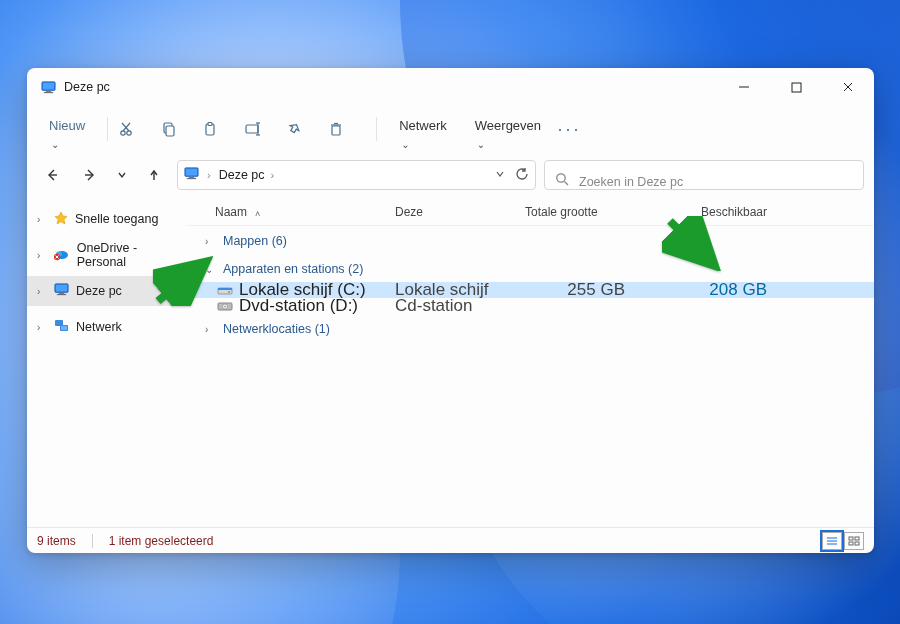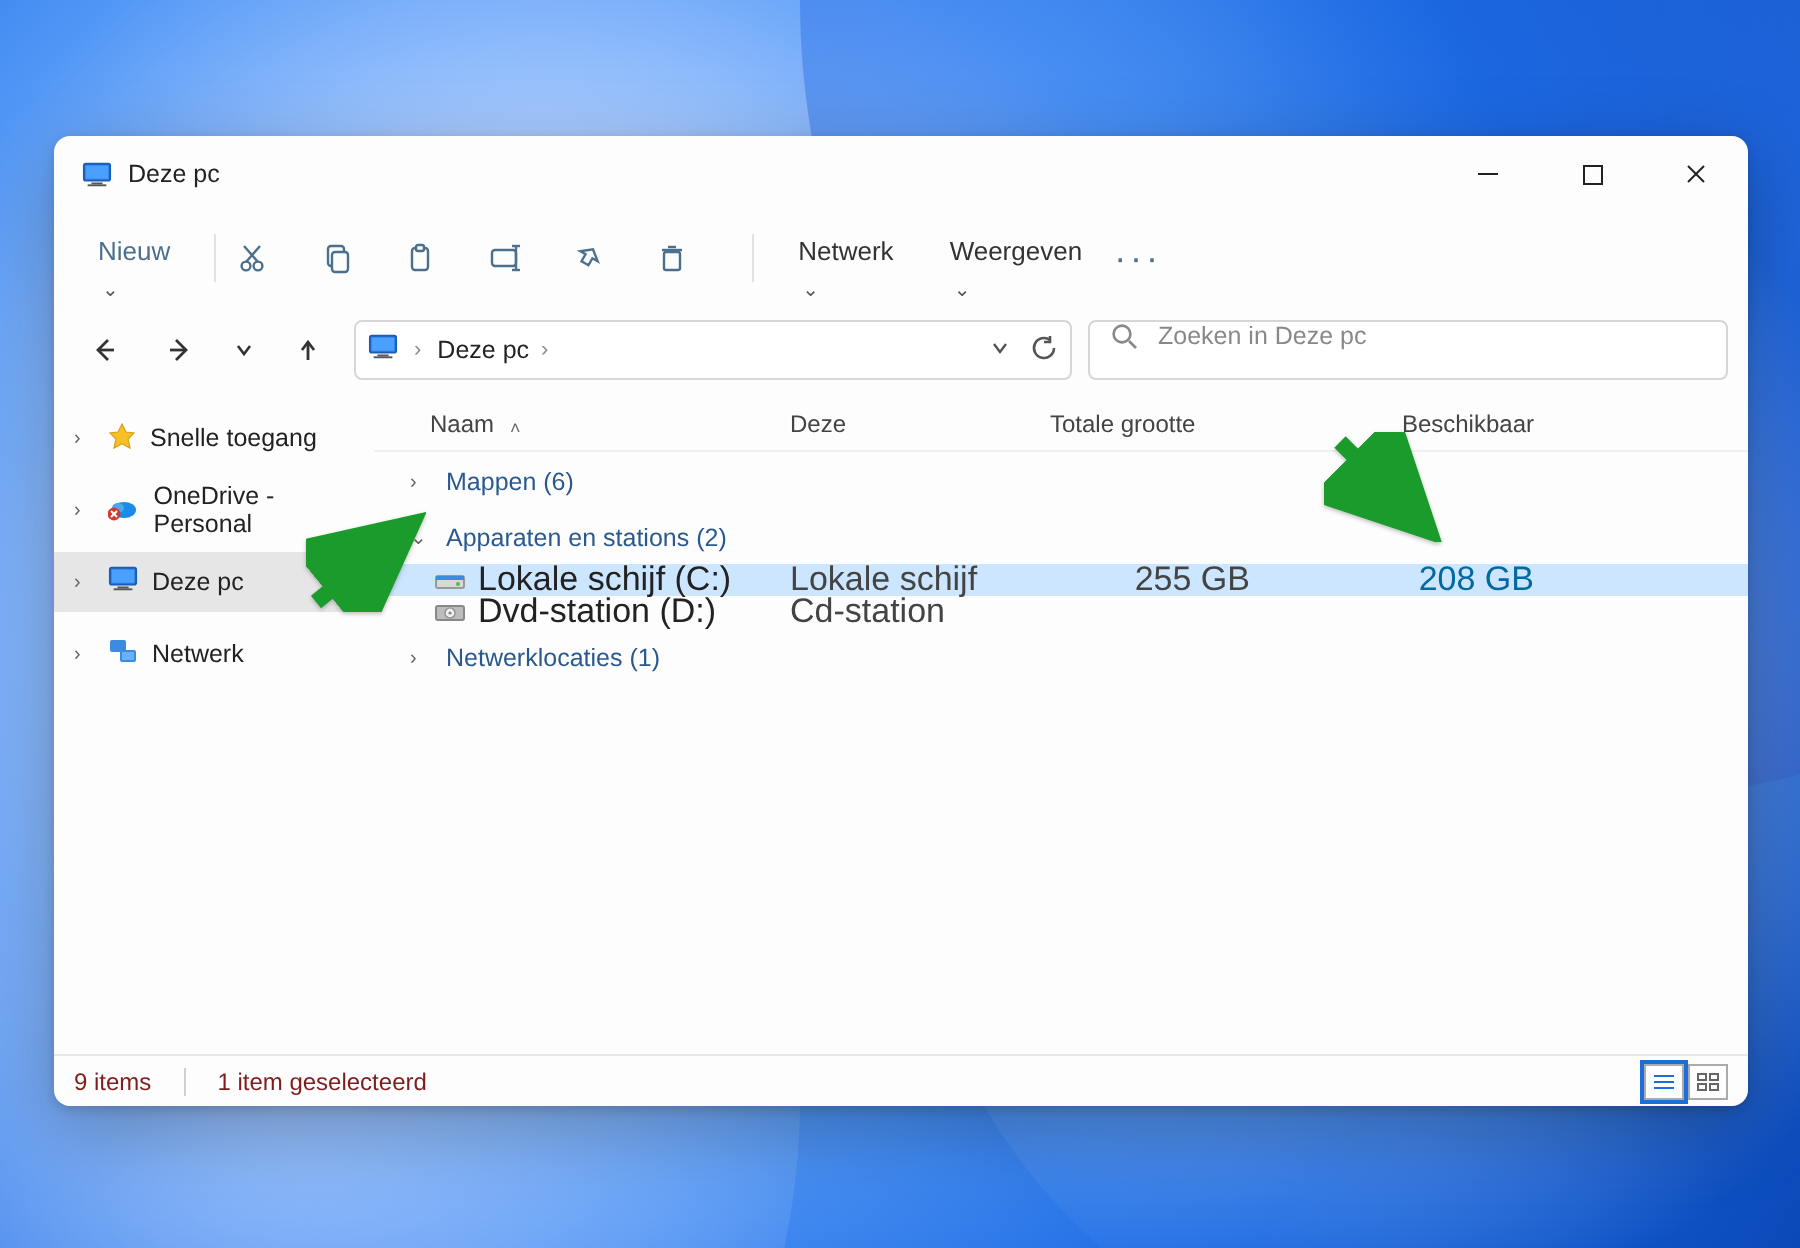--- a/index.html
+++ b/index.html
@@ -85,21 +85,21 @@
   .crumb-sep { color: #888; font-size: 11px; }
   .addressbar .addr-right { margin-left: auto; display: flex; align-items: center; gap: 10px; color: #555; }
 
   .searchbar {
     width: 320px;
     height: 30px;
     border: 1px solid #d6d6d6;
     border-radius: 4px;
     background: #fff;
     display: flex;
-    align-items: flex-start;
+    align-items: flex-end;
     padding: 0 10px;
     gap: 10px;
     color: #888;
     font-size: 12.5px;
   }
 
   .body {
     flex: 1;
     display: flex;
     min-height: 0;

